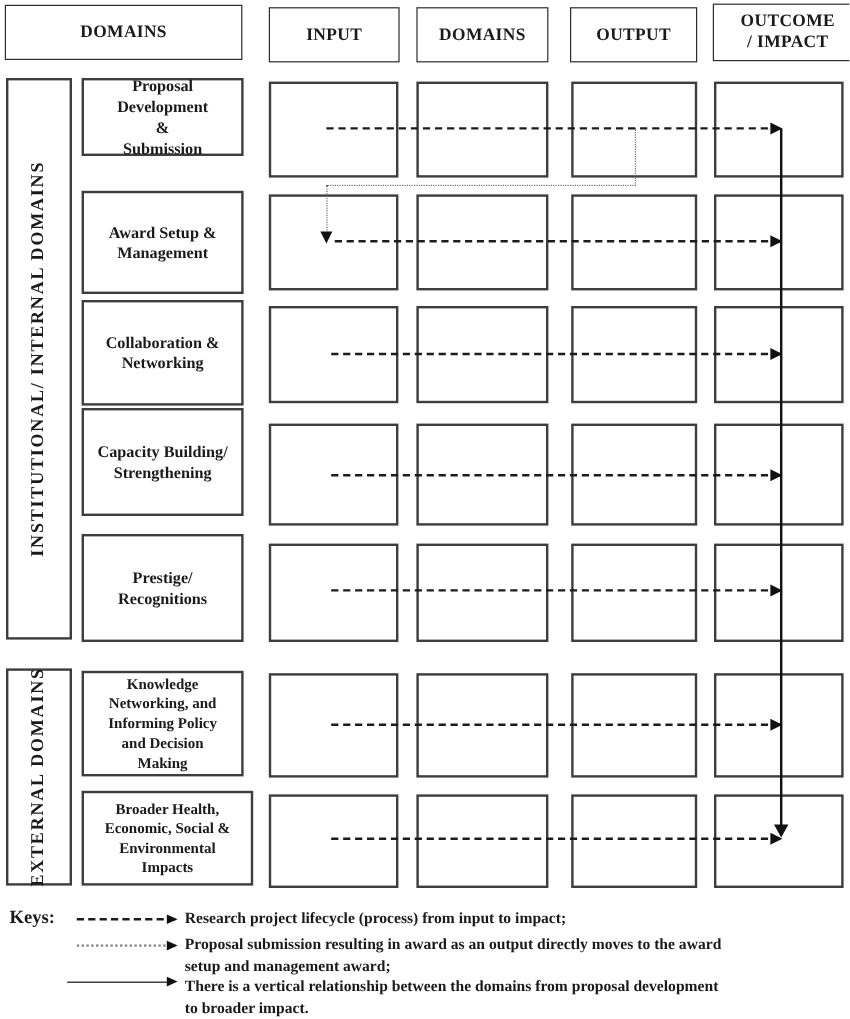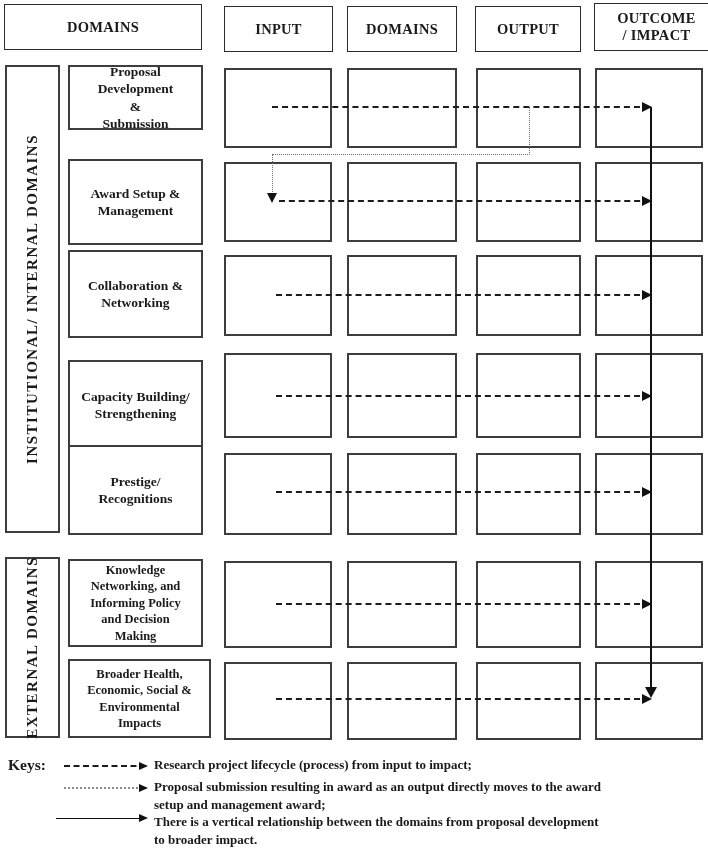--- a/index.html
+++ b/index.html
@@ -86,21 +86,21 @@
     <div class="box lbl" style="left:68px;top:250px;width:135px;height:88px">Collaboration &amp;
 Networking</div>
     <div class="box" style="left:224px;top:255px;width:108px;height:81px"></div>
     <div class="box" style="left:347px;top:255px;width:110px;height:81px"></div>
     <div class="box" style="left:476px;top:255px;width:105px;height:81px"></div>
     <div class="box" style="left:595px;top:255px;width:108px;height:81px"></div>
     <div class="flow-arrow" style="left:276px;top:294px;width:374px"></div>
   </div>
 
   <div>
-    <div class="box lbl" style="left:68px;top:360px;width:135px;height:90px">Capacity Building/
+    <div class="box lbl" style="left:68px;top:340px;width:135px;height:90px">Capacity Building/
 Strengthening</div>
     <div class="box" style="left:224px;top:353px;width:108px;height:85px"></div>
     <div class="box" style="left:347px;top:353px;width:110px;height:85px"></div>
     <div class="box" style="left:476px;top:353px;width:105px;height:85px"></div>
     <div class="box" style="left:595px;top:353px;width:108px;height:85px"></div>
     <div class="flow-arrow" style="left:276px;top:395px;width:374px"></div>
   </div>
 
   <div>
     <div class="box lbl" style="left:68px;top:445px;width:135px;height:90px">Prestige/

